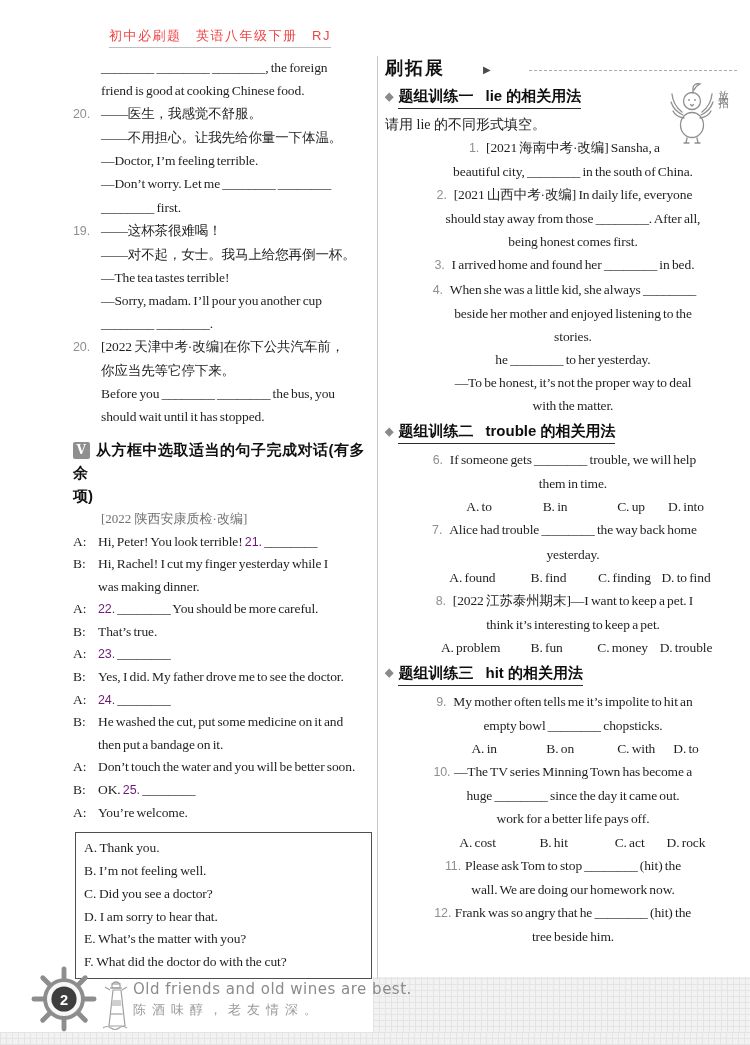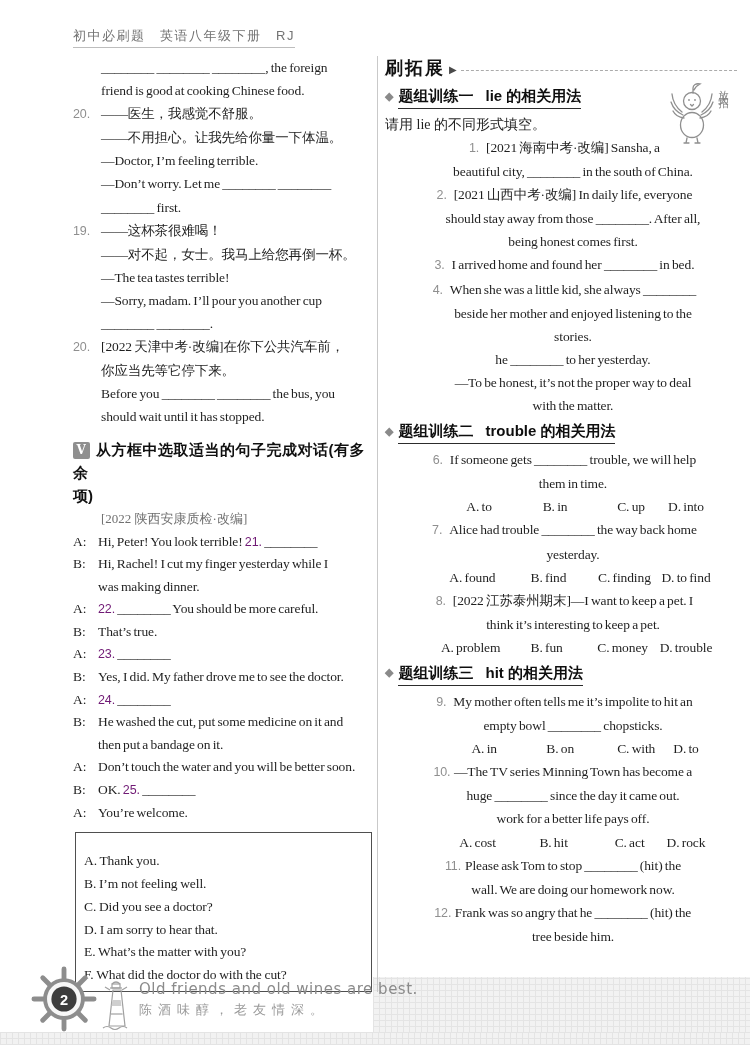--- a/index.html
+++ b/index.html
@@ -10,23 +10,23 @@
         repeating-linear-gradient(90deg,#e4e4e4 0 1px,transparent 1px 6px),
         repeating-linear-gradient(0deg,#e4e4e4 0 1px,transparent 1px 6px),#f2f2f2;}
   .band-right{right:0;bottom:0;width:377px;height:68px;}
   .band-bottom{left:0;bottom:0;width:750px;height:13px;}
 
   .cols{position:absolute;top:26px;left:0;width:750px;display:flex;z-index:2;}
   .col-left{width:302px;margin-left:73px;}
   .col-right{width:352px;margin-left:2px;margin-top:30px;border-left:1px solid #c9c9c9;
              padding-left:7px;position:relative;}
 
-  .book-header{font-family:"Liberation Sans",sans-serif;font-size:13px;color:#737373;
+  .book-header{font-family:"Liberation Sans",sans-serif;font-size:13px;color:#ef4444;
                letter-spacing:1.5px;border-bottom:1px solid #bdbdbd;display:inline-block;
-               padding-bottom:2px;margin-bottom:8px;}
+               padding-bottom:2px;margin-bottom:8px;margin-left:36px;}
 
   .line{position:relative;padding-left:28px;font-size:13.5px;line-height:23.1px;
         letter-spacing:-0.1px;word-spacing:-1px;white-space:nowrap;}
   .num{display:inline-block;width:28px;margin-left:-28px;color:#8f8f8f;
        font-family:"Liberation Sans",sans-serif;font-size:12.5px;}
   .num:empty{display:none;}
   .c{display:inline-block;}
   .c:empty{display:none;}
   .c1{width:74px;}.c2{width:78px;}.c3{width:74px;}
 
@@ -39,25 +39,25 @@
              color:#101010;line-height:23px;}
   .source{padding-left:28px;color:#707070;font-size:13px;line-height:24px;}
 
   .dline{position:relative;padding-left:25px;font-size:13.5px;line-height:22.6px;
          letter-spacing:-0.1px;word-spacing:-1px;white-space:nowrap;}
   .sp{display:inline-block;width:25px;margin-left:-25px;}
   .sp:empty{display:none;}
   .qnum{color:#701a75;font-family:"Liberation Sans",sans-serif;font-size:12.5px;}
   .qnum:empty{display:none;}
 
-  .opt-box{border:1px solid #4f4f4f;margin:8px 3px 0 2px;padding:17px 0 4px 8px;}
+  .opt-box{border:1px solid #4f4f4f;margin:8px 3px 0 2px;padding:4px 0 4px 8px;}
   .opt{font-size:13.5px;line-height:22.8px;letter-spacing:-0.1px;word-spacing:-0.5px;
        white-space:nowrap;}
 
-  .banner{display:flex;align-items:center;margin-bottom:7px;}
+  .banner{display:flex;align-items:center;margin-bottom:7px;gap:34px;}
   .banner-text{font-family:"Liberation Sans",sans-serif;font-weight:bold;font-size:18px;
                letter-spacing:2px;color:#121212;}
   .banner-arrow{color:#4a4a4a;font-size:10px;margin:3px 4px 0 4px;}
   .banner-rule{flex:1;border-top:1px dashed #ababab;margin-top:4px;}
 
   .grp{font-family:"Liberation Sans",sans-serif;font-weight:bold;font-size:15px;
        color:#0e0e0e;margin:5px 0 4px;}
   .grp-inner{display:inline-block;border-bottom:1.5px solid #2c2c2c;padding-bottom:2px;}
   .diamond{color:#8a8a8a;font-size:11px;margin-right:5px;vertical-align:1.5px;}
   .grp-sub{margin-left:12px;}
@@ -66,21 +66,21 @@
   .rline{padding-left:24px;text-align:center;}
   .rline .num{width:24px;margin-left:-24px;}
 
   .mascot{position:absolute;top:26px;right:6px;display:flex;z-index:3;}
   .mascot-label{writing-mode:vertical-rl;font-size:10.5px;color:#7f7f7f;letter-spacing:4px;
                 margin-left:1px;font-family:"Liberation Sans",sans-serif;}
 
   .footer{position:absolute;left:31px;bottom:13px;display:flex;align-items:center;z-index:4;}
   .helm{width:66px;height:66px;}
   .lighthouse{margin:14px 0 0 4px;}
-  .proverbs{margin-left:8px;}
+  .proverbs{margin-left:2px;}
   .pv-en{font-family:"DejaVu Sans",sans-serif;font-size:15px;color:#8b8b8b;letter-spacing:0.5px;}
   .pv-zh{font-size:13px;color:#9a9a9a;margin-top:3px;letter-spacing:6px;}
 </style>
 </head>
 <body>
 
 <div class="page">
 
   <div class="band band-right"></div>
   <div class="band band-bottom"></div>

